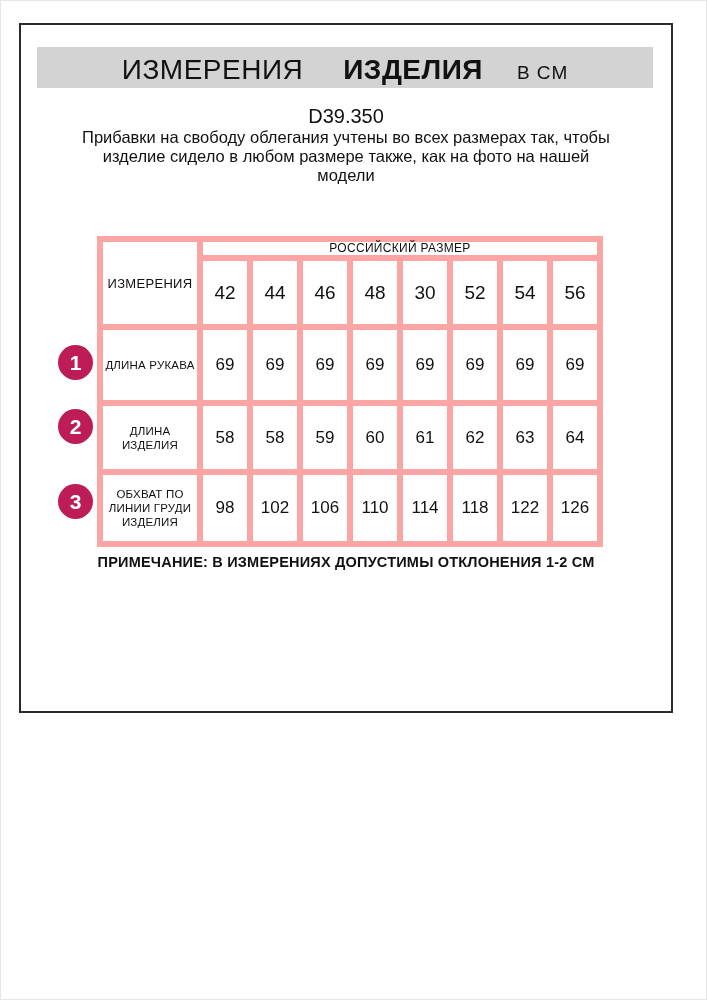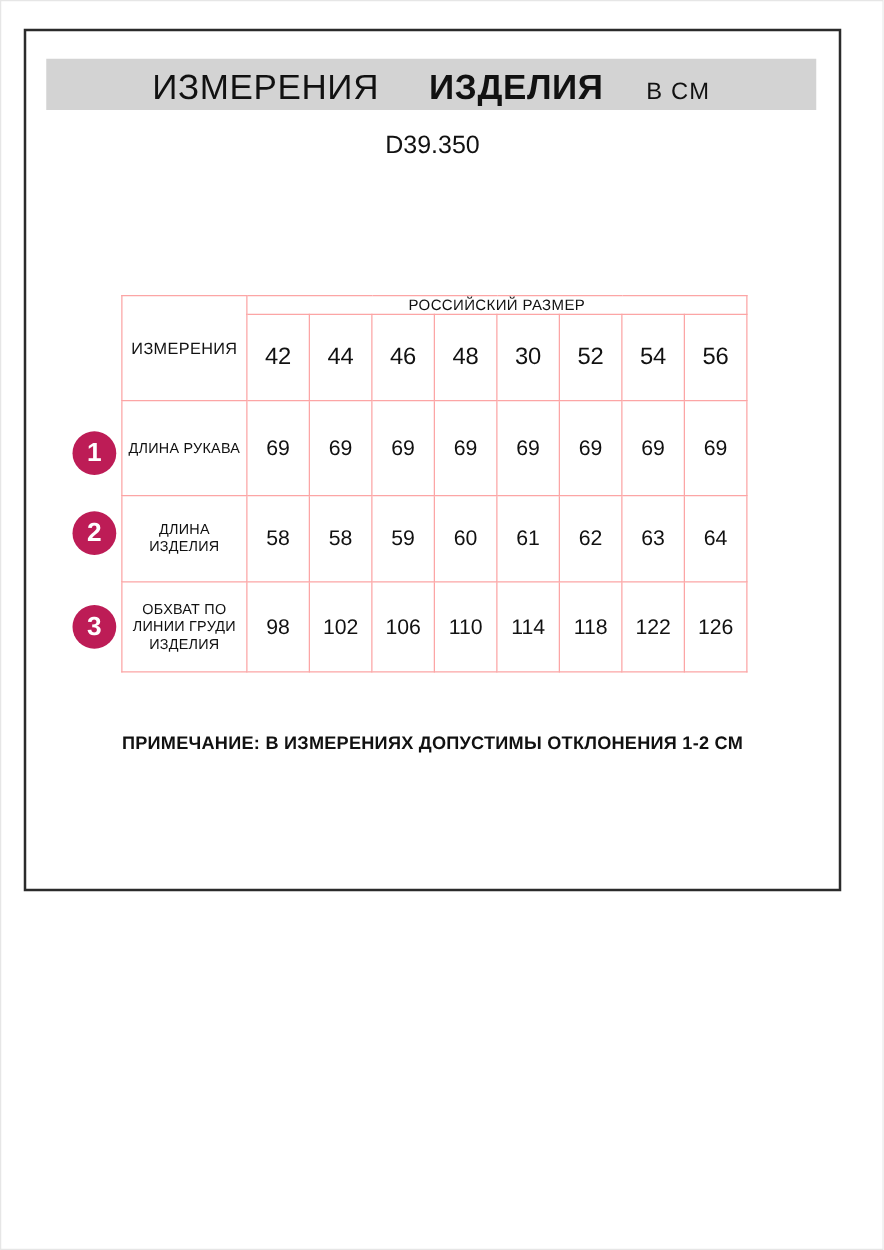--- a/index.html
+++ b/index.html
@@ -56,21 +56,21 @@
     white-space: pre-line;
   }
 
   .size-table {
     position: absolute;
     left: 76px; top: 211px;
     border-collapse: collapse;
     table-layout: fixed;
   }
   .size-table td, .size-table th {
-    border: 1px solid #fca5a5;
+    border: 6px solid #fca5a5;
     text-align: center;
     vertical-align: middle;
     padding: 0;
     font-weight: 400;
   }
   .col-label { width: 100px; }
   .col-size  { width: 50px; }
 
   .row-group   { height: 15px; }
   .row-sizes   { height: 69px; }
@@ -102,37 +102,39 @@
   .badge-3 { top: 459px; }
 
   .note {
     position: absolute;
     left: 0; top: 529px;
     width: 100%;
     text-align: center;
     font-size: 14.5px;
     font-weight: 700;
     letter-spacing: 0.2px;
-    margin-top: 33px;
   }
 </style>
 </head>
 <body>
 
 <div class="page">
   <div class="frame">
 
     <div class="title-bar">
       <span class="title-main">ИЗМЕРЕНИЯ</span>
       <span class="title-bold">ИЗДЕЛИЯ</span>
       <span class="title-unit">В СМ</span>
     </div>
 
     <div class="model-code">D39.350</div>
 
+    <div class="description">Прибавки на свободу облегания учтены во всех размерах так, чтобы
+изделие сидело в любом размере также, как на фото на нашей
+модели</div>
 
     <table class="size-table">
       <colgroup>
         <col class="col-label">
         <col class="col-size">
           <col class="col-size">
           <col class="col-size">
           <col class="col-size">
         <col class="col-size">
           <col class="col-size">

